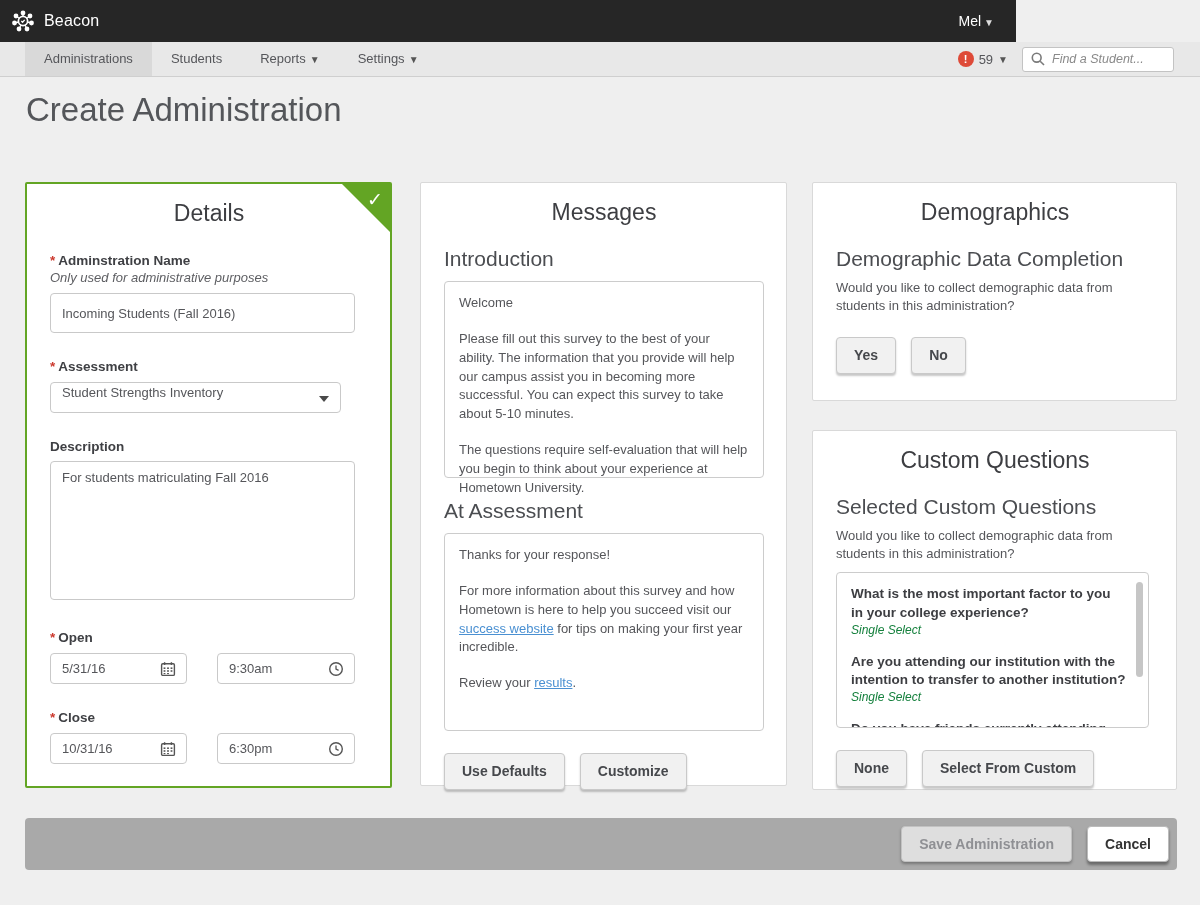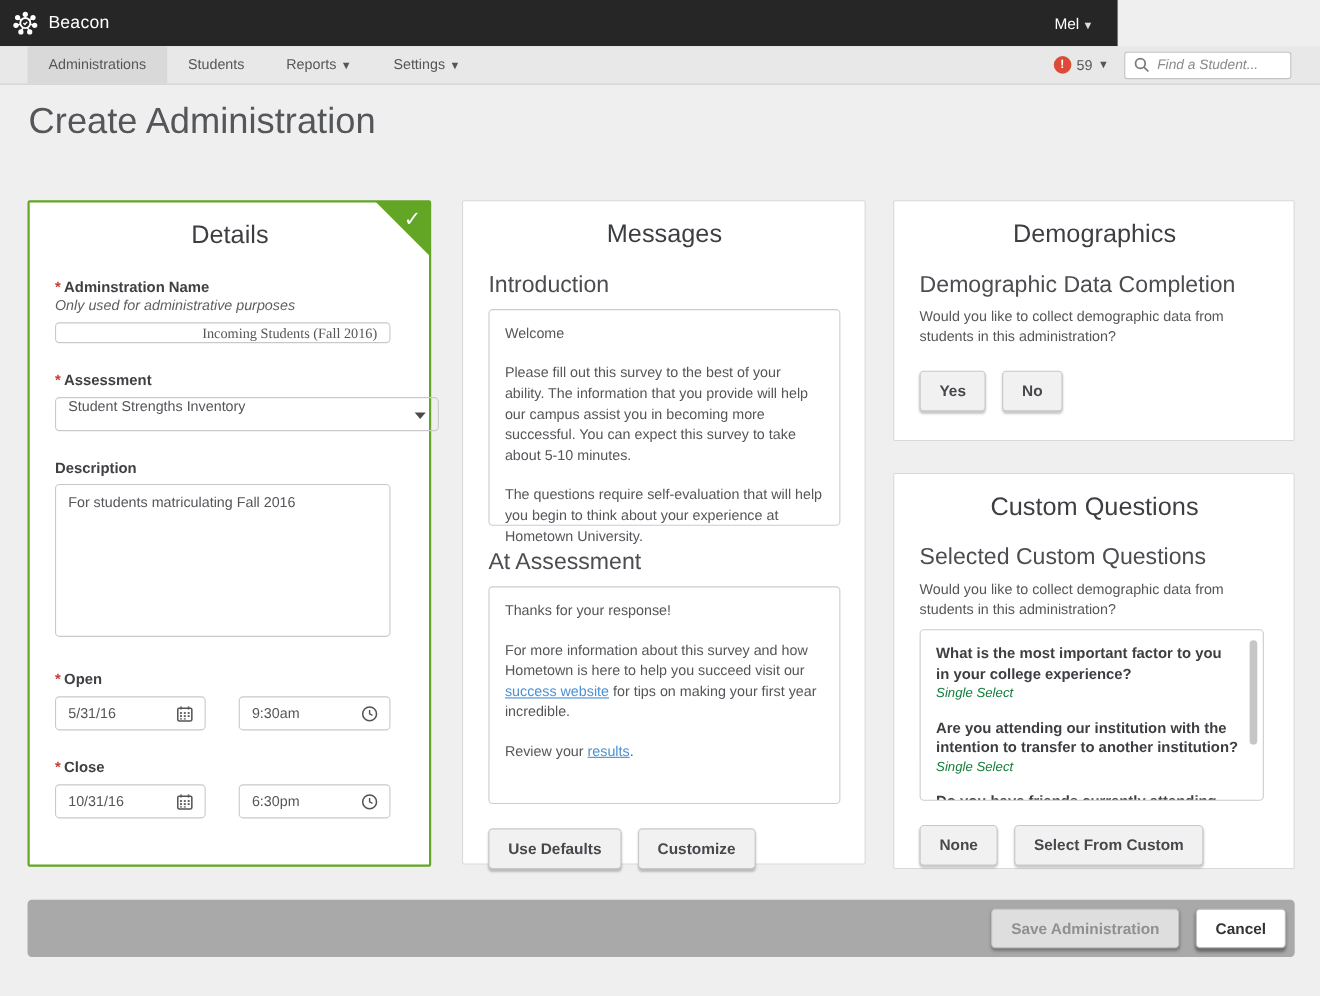--- a/index.html
+++ b/index.html
@@ -44,25 +44,25 @@
 
   .panel-details { left:25px; top:182px; width:367px; height:606px; border:2px solid #63a524; }
   .corner-flag { position:absolute; top:-1px; right:-1px; width:0; height:0;
                  border-top:50px solid #63a524; border-left:50px solid transparent; }
   .corner-check { position:absolute; top:4px; right:7px; color:#fff; font-size:19px; font-weight:bold; }
 
   .d-inner { padding:16px 22px 0 23px; }
   .field-label { font-size:13.5px; font-weight:bold; color:#3f4044; margin-top:26px; }
   .req { color:#cc3a2f; margin-right:3px; }
   .field-hint { font-size:13px; font-style:italic; color:#5d5e62; margin-top:2px; }
-  .text-input { width:305px; height:19px; border:1px solid #c9c9c9; border-radius:4px; padding:0 11px;
-                font-size:13px; color:#55565a; font-family:Liberation Serif, serif; background:#fff; outline:none;text-align:right; }
+  .text-input { width:305px; height:40px; border:1px solid #c9c9c9; border-radius:4px; padding:0 11px;
+                font-size:13px; color:#55565a; font-family:Liberation Sans, sans-serif; background:#fff; outline:none; }
   .mt8 { margin-top:8px; } .mt7 { margin-top:7px; }
-  .select { position:relative; width:349px; height:31px; border:1px solid #c9c9c9; border-radius:4px;
-            display:flex; align-items:flex-start; padding:0 11px; font-size:13px; color:#55565a; cursor:pointer; }
+  .select { position:relative; width:291px; height:31px; border:1px solid #c9c9c9; border-radius:4px;
+            display:flex; align-items:flex-end; padding:12px 11px; font-size:13px; color:#55565a; cursor:pointer; }
   .select-caret { position:absolute; right:11px; top:13px; width:0; height:0;
                   border-left:5px solid transparent; border-right:5px solid transparent; border-top:6px solid #4a4a4a; }
   .textarea { width:305px; height:139px; border:1px solid #c9c9c9; border-radius:4px; padding:8px 11px;
               font-size:13px; color:#55565a; font-family:inherit; resize:none; outline:none; background:#fff; }
   .dt-row { display:flex; margin-top:8px; }
   .dt-input { display:flex; align-items:center; justify-content:space-between; border:1px solid #c9c9c9;
               border-radius:4px; height:31px; padding:0 10px 0 11px; font-size:13px; color:#55565a; cursor:pointer; }
   .dt-date { width:137px; margin-right:30px; }
   .dt-time { width:138px; }
 

